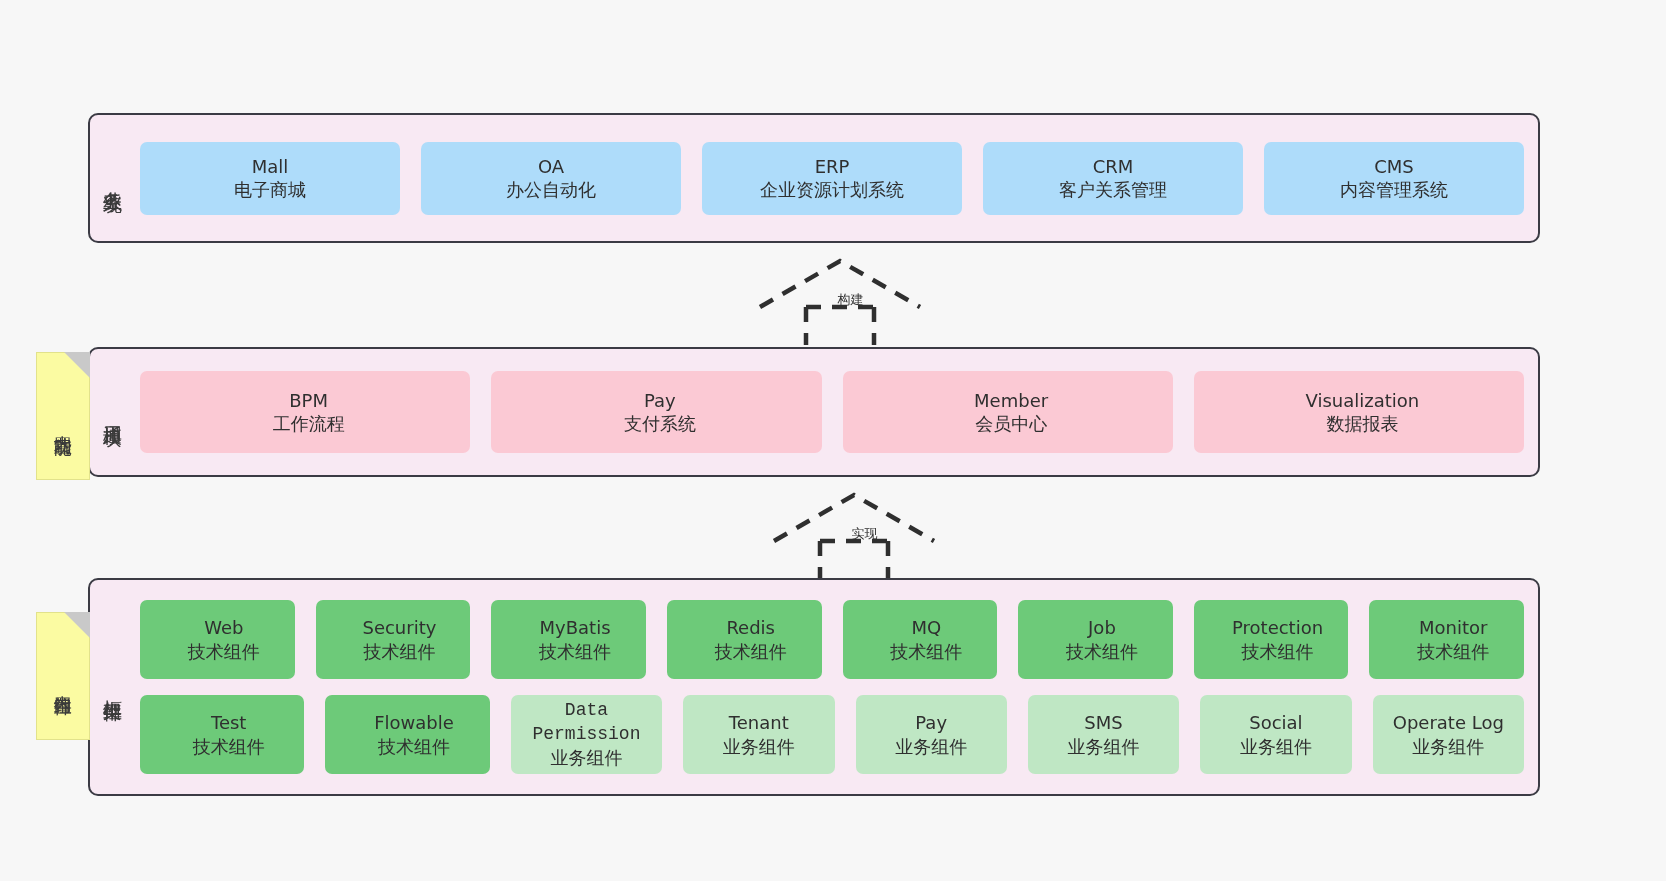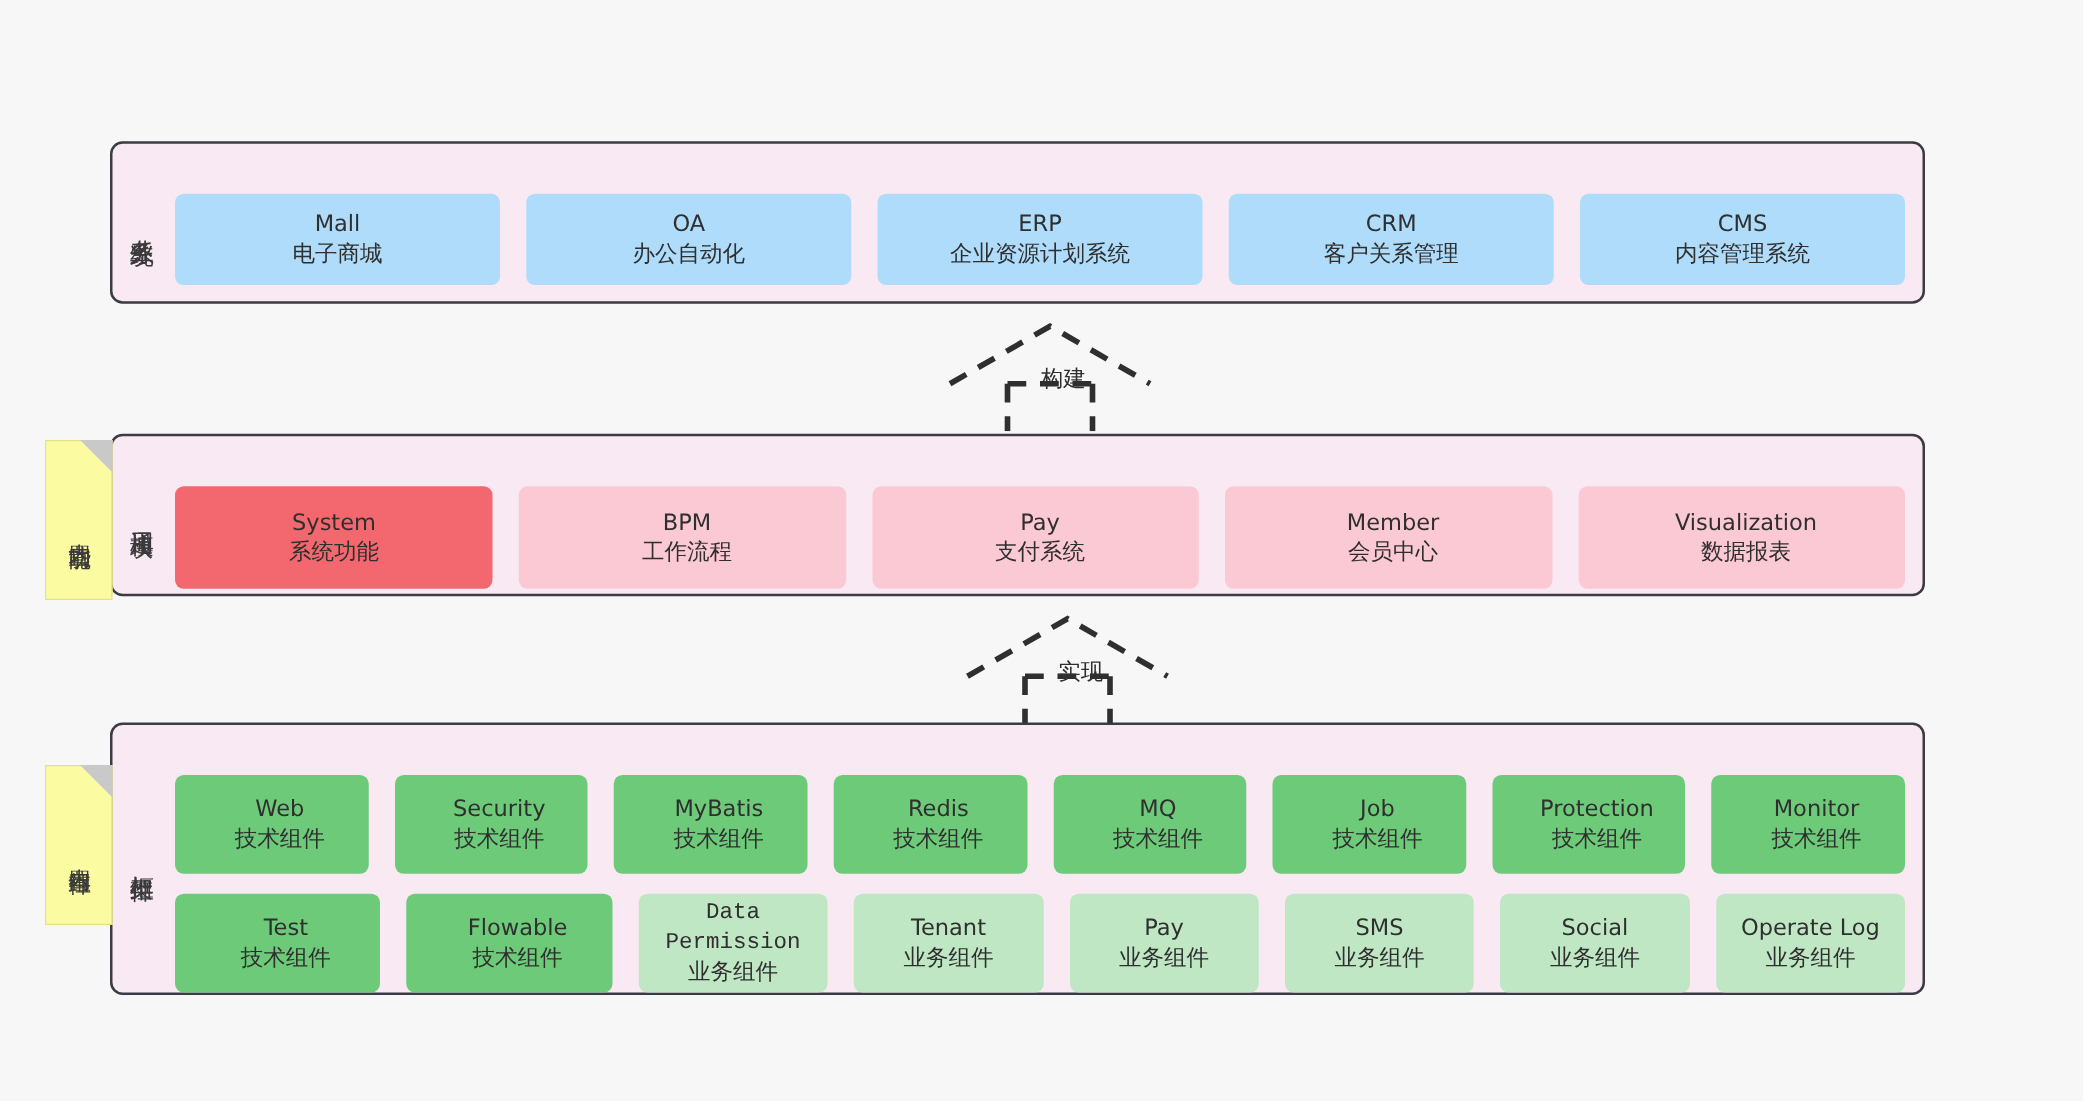--- a/index.html
+++ b/index.html
@@ -46,23 +46,23 @@
     color: #3a3a3a;
     writing-mode: vertical-rl;
     text-orientation: upright;
     white-space: nowrap;
     user-select: none;
   }
   .layer-body {
     flex: 1 1 auto;
     display: flex;
     flex-direction: column;
+    justify-content: center;
     gap: 16px;
     padding: 0 14px 0 4px;
-    margin-top: 40px;
   }
   .row {
     display: flex;
     gap: 21px;
     justify-content: space-between;
   }
   .cell {
     flex: 1 1 0;
     box-sizing: border-box;
     border-radius: 7px;
@@ -135,21 +135,21 @@
 
   
   .gen-arrow {
     position: absolute;
   }
   .gen-arrow svg { display: block; }
   .gen-arrow .arrow-label {
     position: absolute;
     left: 50%;
     transform: translateX(-50%);
-    font-size: 18px;
+    font-size: 13px;
     color: #2f2f2f;
     background: transparent;
     white-space: nowrap;
     user-select: none;
   }
   #arrow-build  { left: 752px; top: 255px; width: 176px; height: 90px; }
   #arrow-build .arrow-label  { top: 36px; left: 56%; }
   #arrow-implement { left: 766px; top: 489px; width: 176px; height: 90px; }
   #arrow-implement .arrow-label { top: 36px; left: 56%; }
 </style>
@@ -193,24 +193,20 @@
       <path d="M54 52 L54 90" stroke="#2f2f2f" stroke-width="4.5" stroke-dasharray="15 11" fill="none"></path>
       <path d="M122 52 L122 90" stroke="#2f2f2f" stroke-width="4.5" stroke-dasharray="15 11" fill="none"></path>
     </svg>
     <span class="arrow-label">构建</span>
   </div>
 
   <div class="layer" id="layer-modules">
     <div class="layer-label">通用模块</div>
     <div class="layer-body">
       <div class="row">
-        <div class="cell c-red">
-          <span class="t-en">System</span>
-          <span class="t-cn">系统功能</span>
-        </div>
         <div class="cell c-pink">
           <span class="t-en">BPM</span>
           <span class="t-cn">工作流程</span>
         </div>
         <div class="cell c-pink">
           <span class="t-en">Pay</span>
           <span class="t-cn">支付系统</span>
         </div>
         <div class="cell c-pink">
           <span class="t-en">Member</span>

